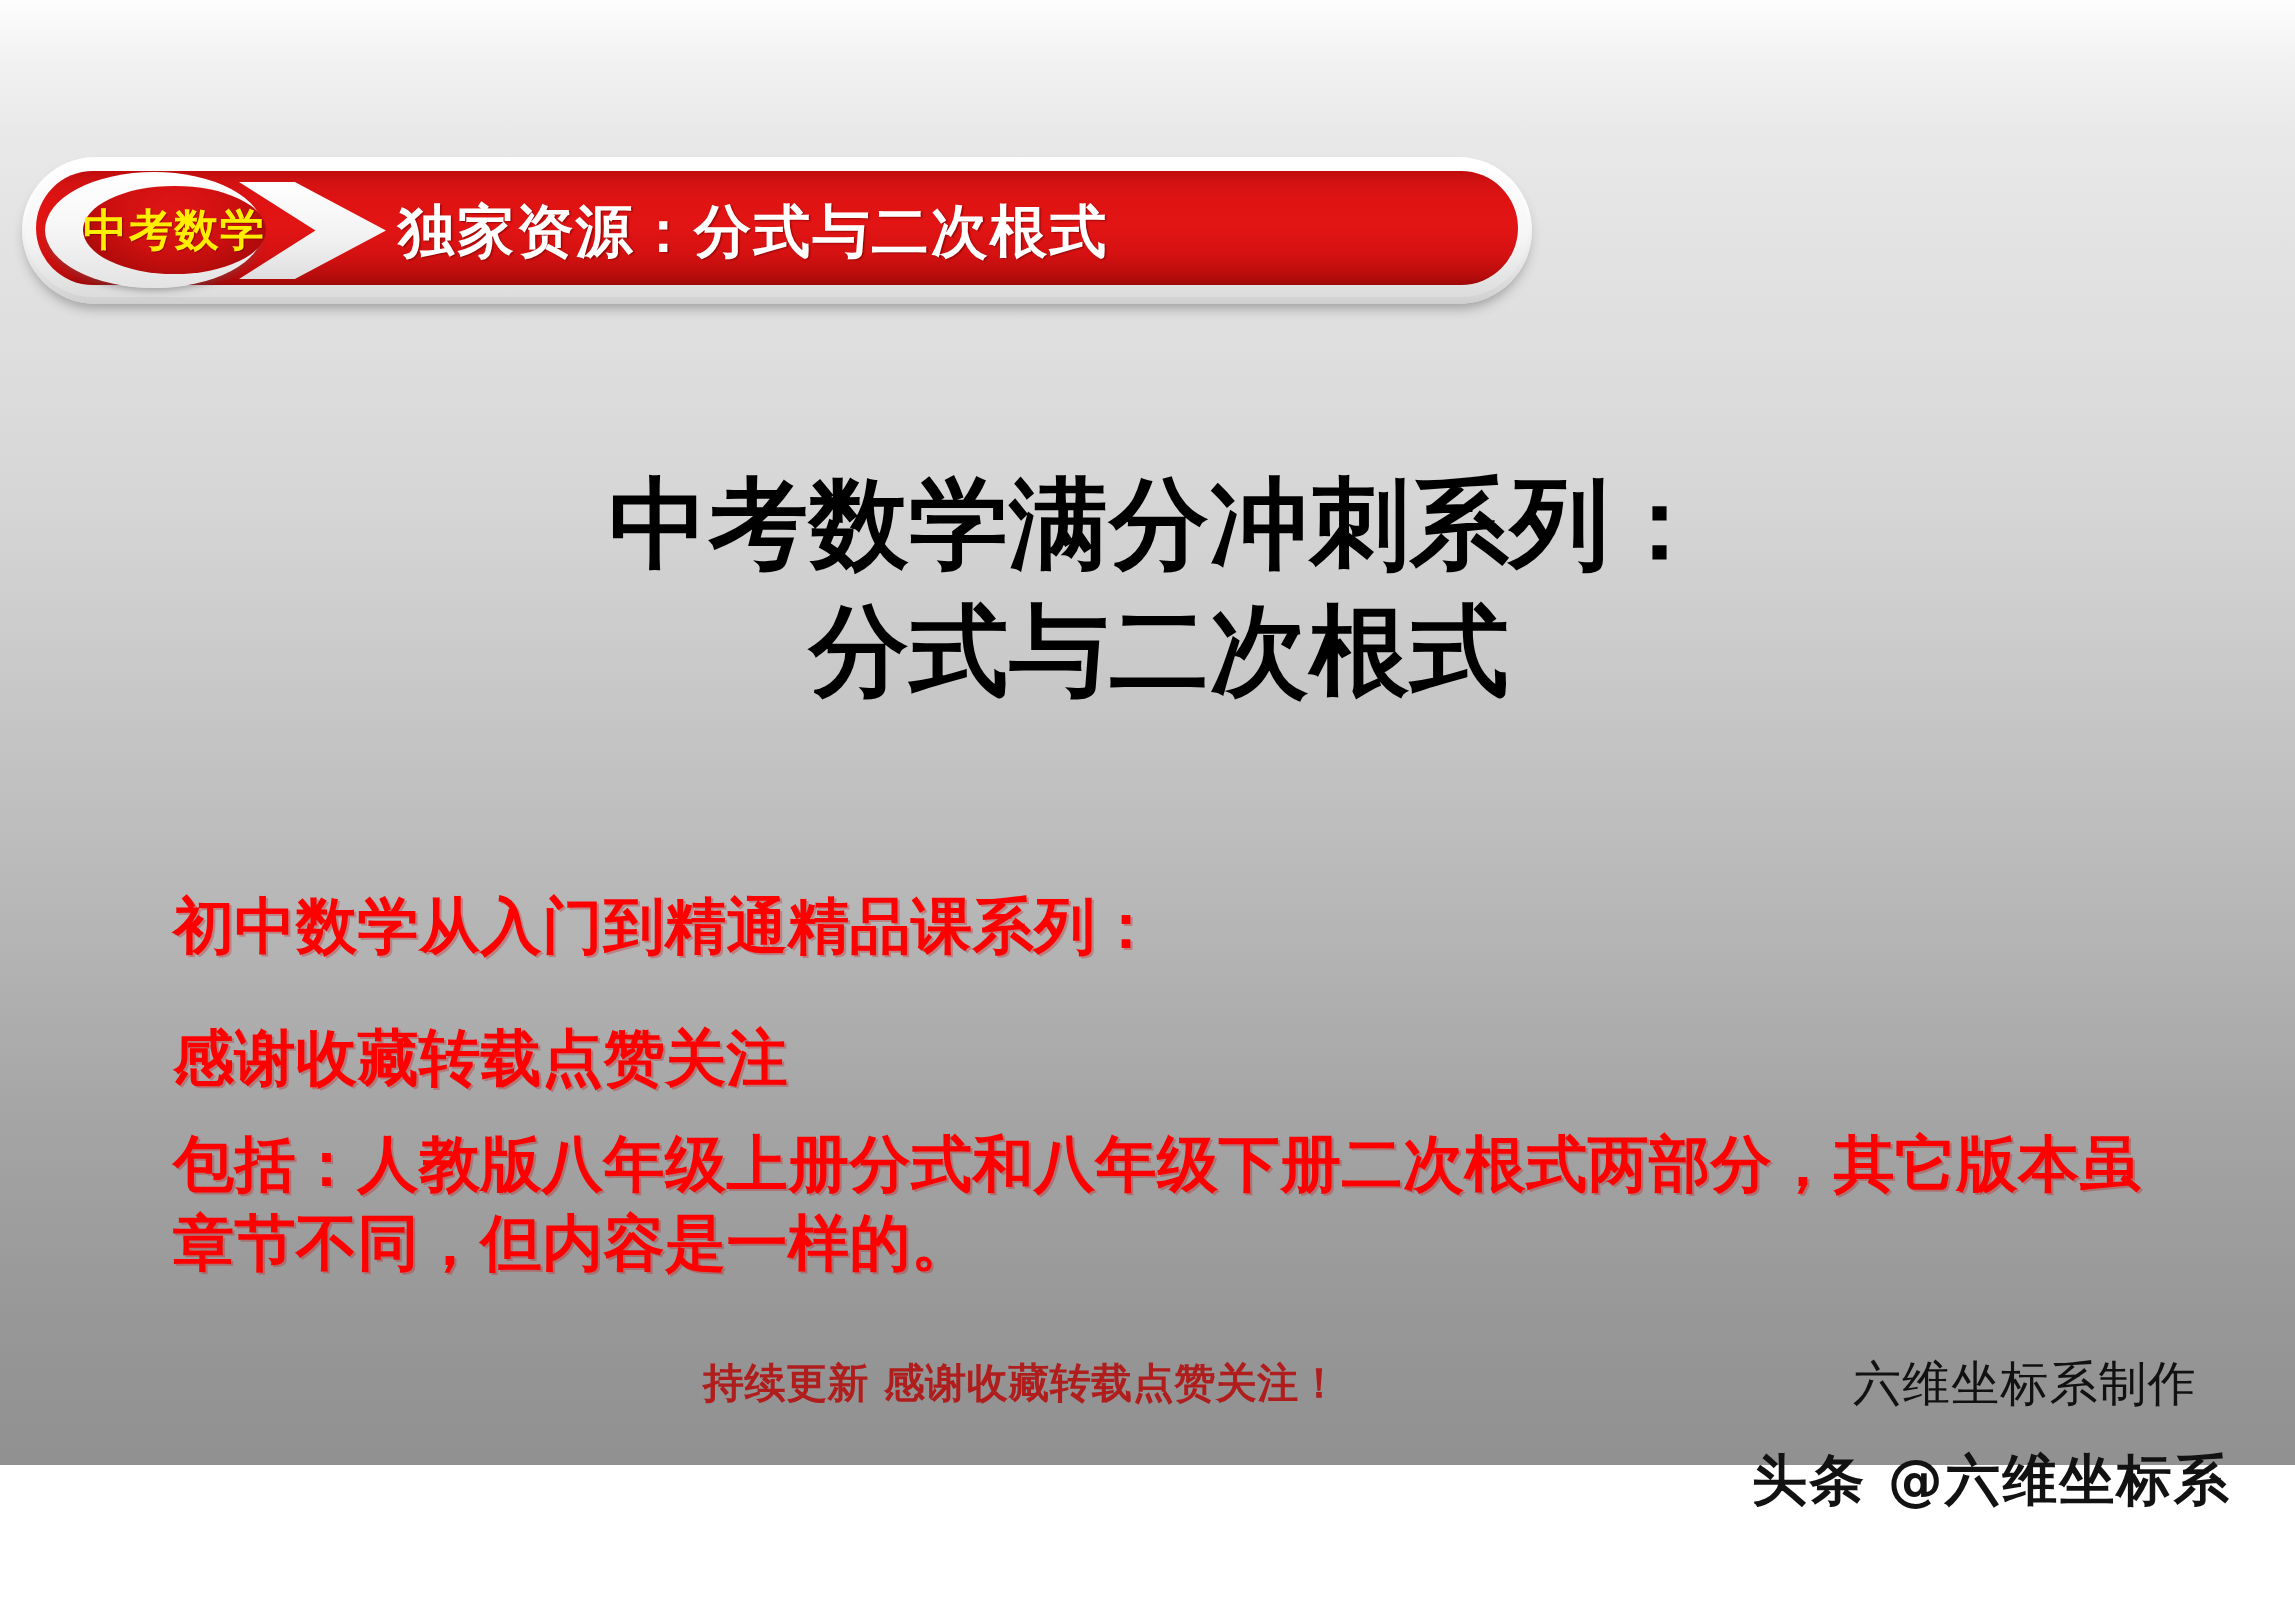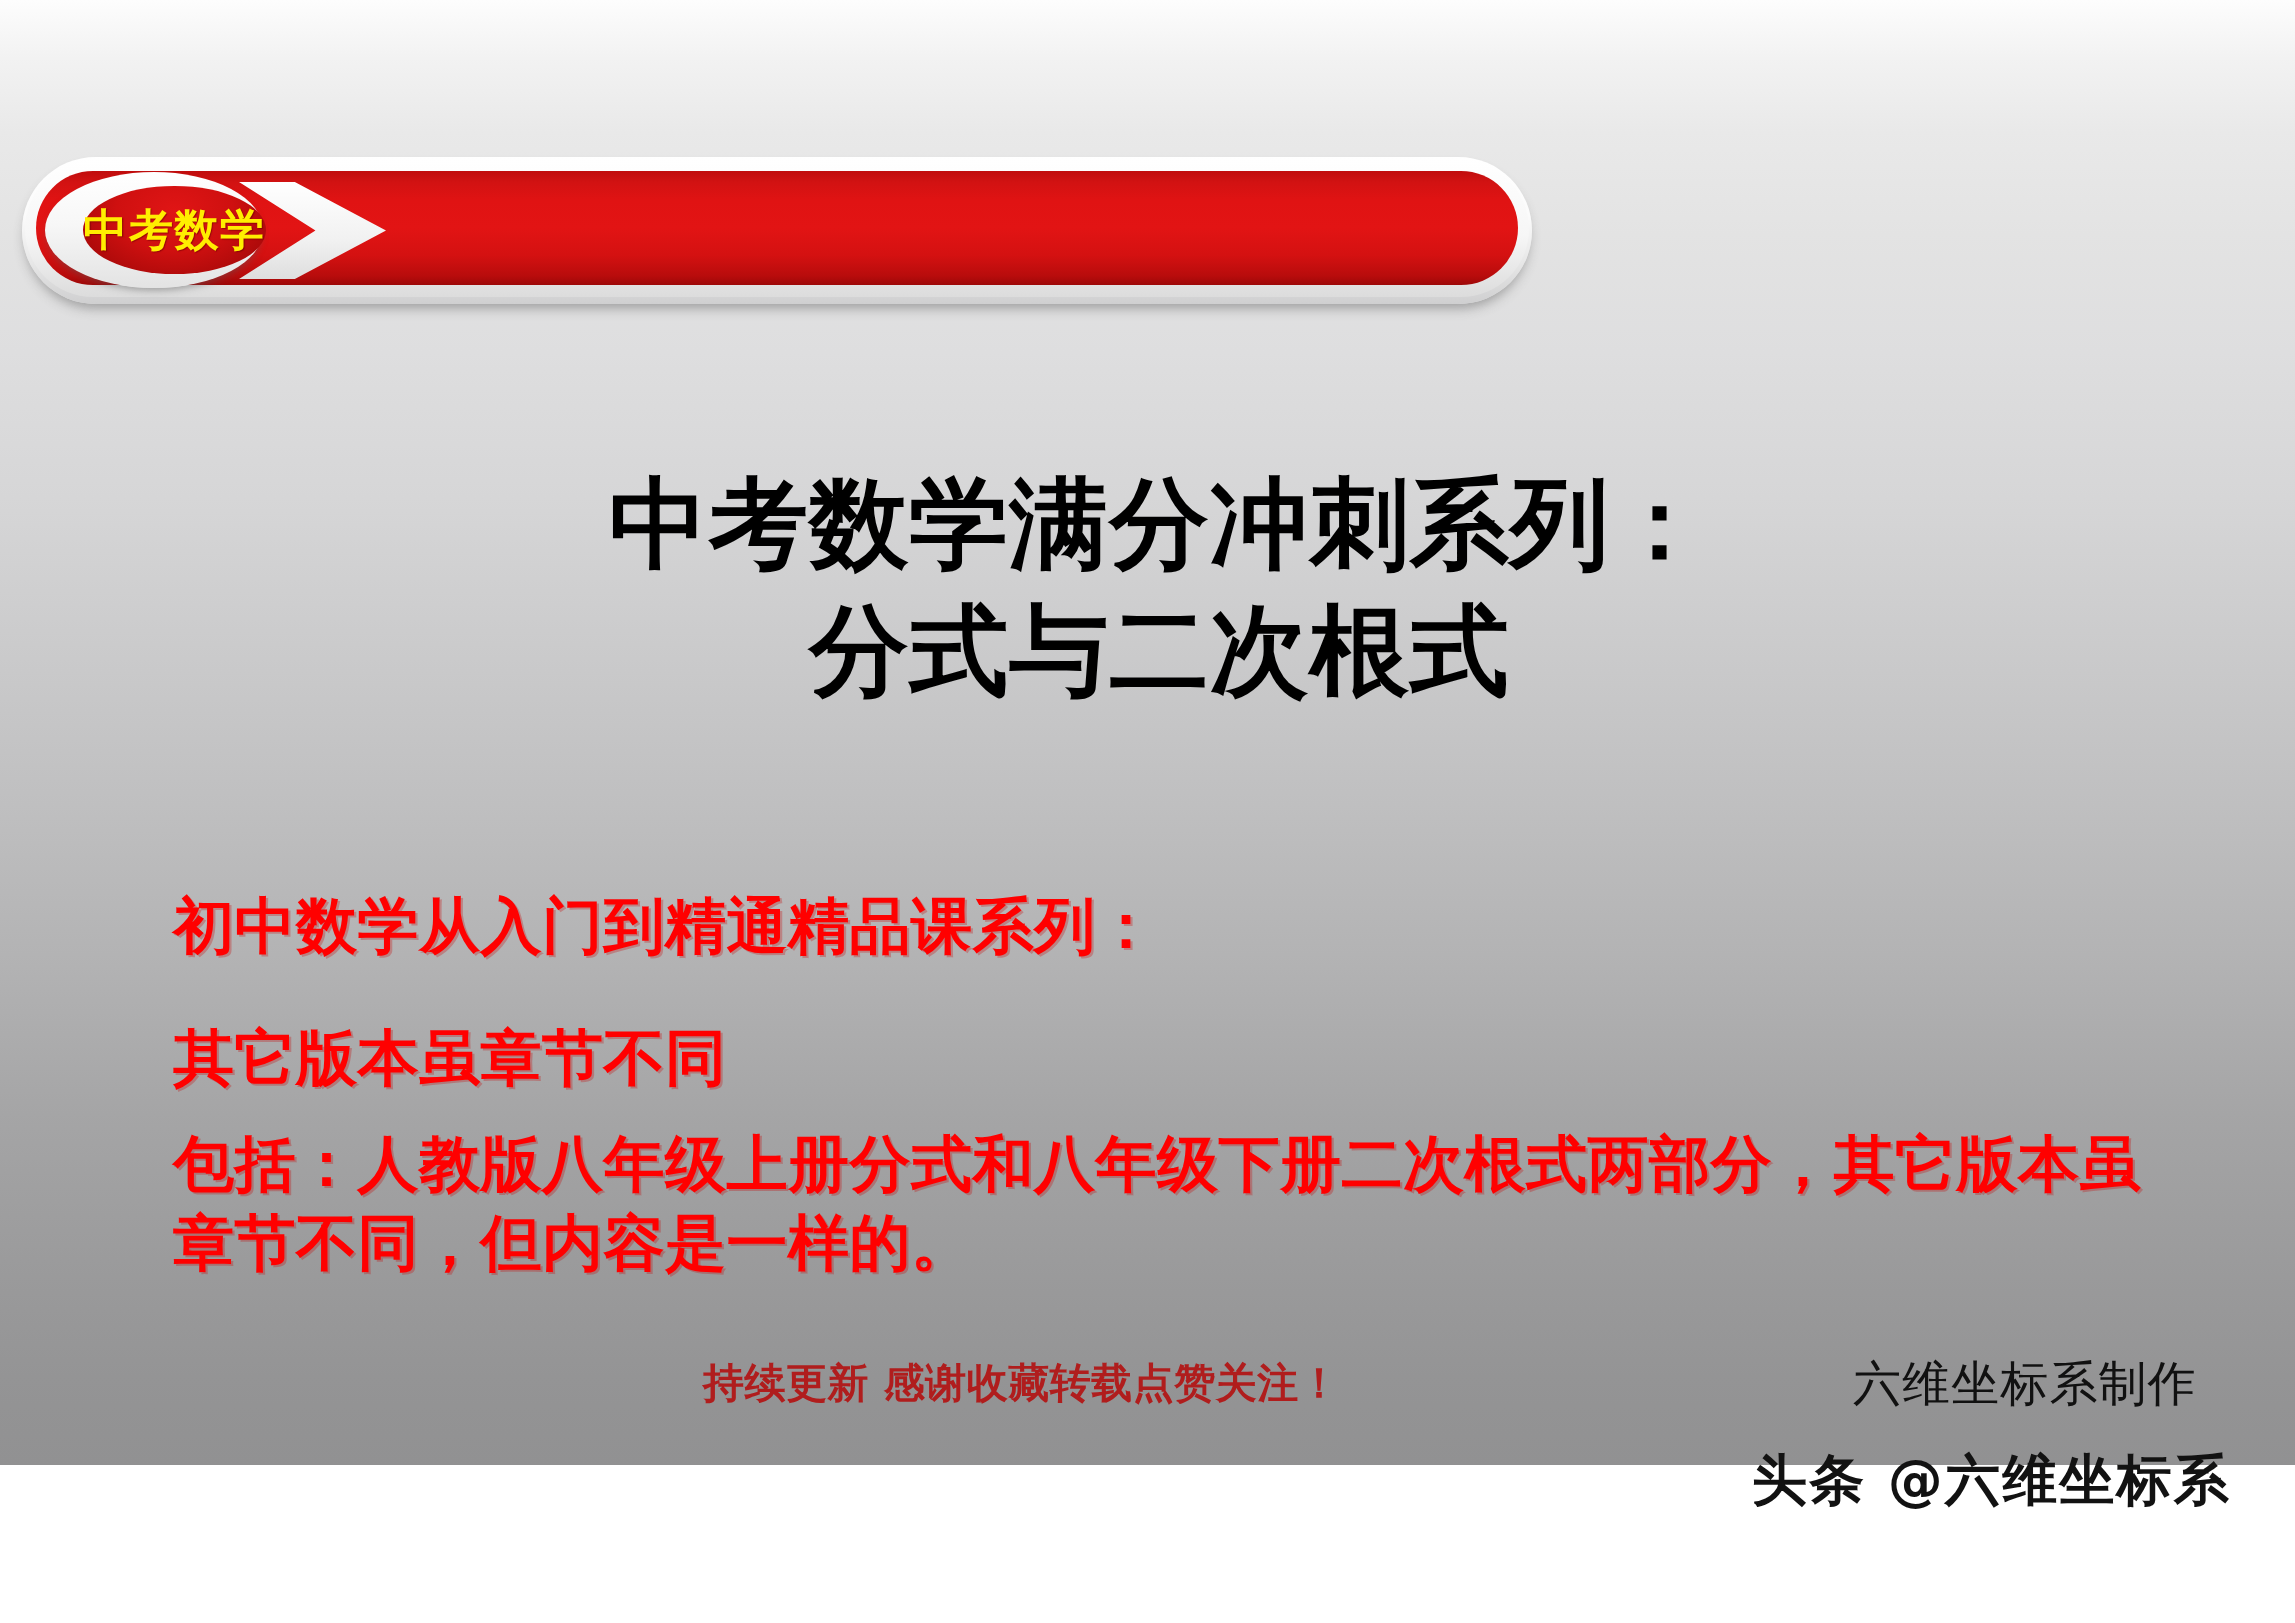--- a/index.html
+++ b/index.html
@@ -230,30 +230,31 @@
     <div class="banner-core"></div>
 
     <div id="badge-chevron"></div>
 
     <div id="badge">
       <div id="badge-inner">
         <span id="badge-label">中考数学</span>
       </div>
     </div>
 
+    <div id="banner-title">独家资源：分式与二次根式</div>
   </div>
 
   <div id="main-title">
     <span class="tline">中考数学满分冲刺系列：</span>
     <span class="tline">分式与二次根式</span>
   </div>
 
   <div class="redline" id="red-1">初中数学从入门到精通精品课系列：</div>
 
-  <div class="redline" id="red-2">其它版本虽章节不同</div>
+  <div class="redline" id="red-2">感谢收藏转载点赞关注</div>
 
   <div class="redline" id="red-3">包括：人教版八年级上册分式和八年级下册二次根式两部分，其它版本虽章节不同，但内容是一样的。</div>
 
   <div id="footer-note">持续更新 感谢收藏转载点赞关注！</div>
 
   <div id="credit">六维坐标系制作</div>
 
 </div>
 
 <div id="watermark">头条 @六维坐标系</div>

